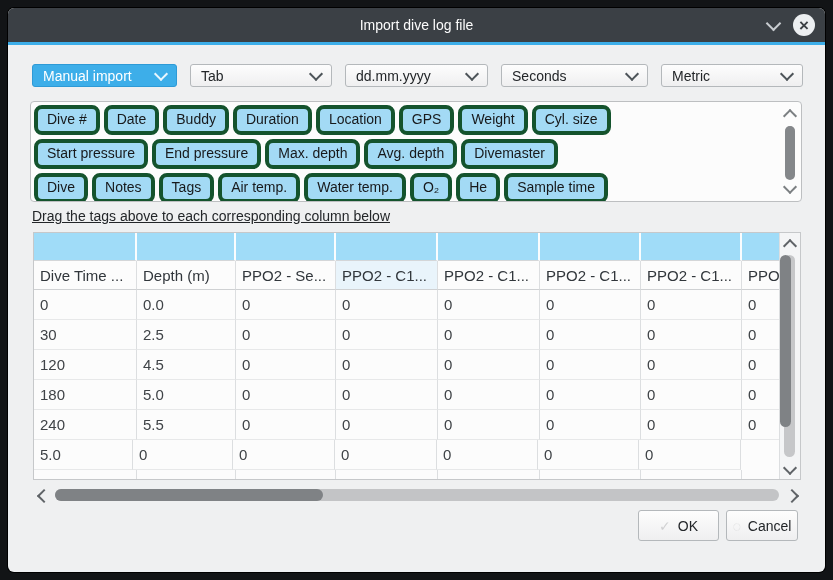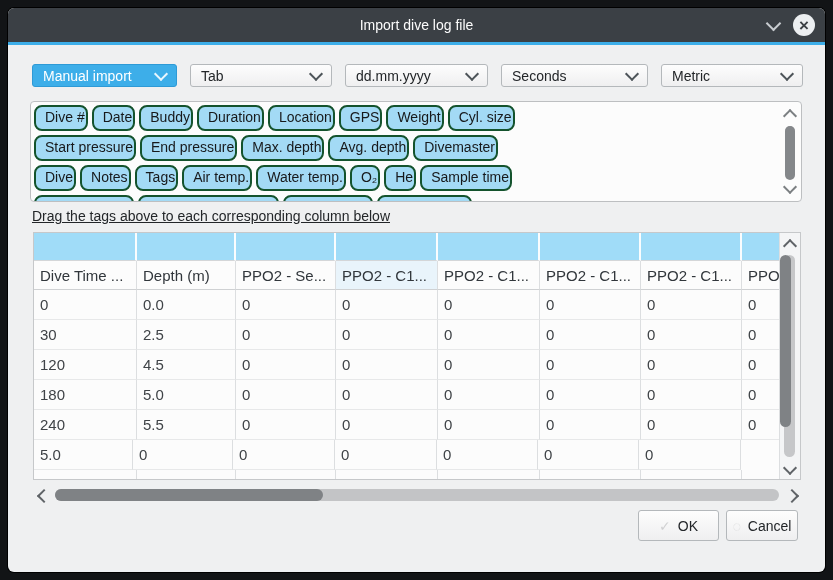--- a/index.html
+++ b/index.html
@@ -23,22 +23,22 @@
   .combo .chev{width:8px;height:8px;border-right:2px solid #4d5459;border-bottom:2px solid #4d5459;
     transform:rotate(45deg);margin-top:-4px;}
   .combo.hl{background:#3daee9;border-color:#2e9ad6;color:#ffffff;}
   .combo.hl .chev{border-color:#eaf6fd;}
   .c1{width:147px}.c2{width:144px}.c3{width:145px}.c4{width:149px}.c5{width:144px}
   
   .tagbox{position:absolute;left:22px;top:93px;width:772px;height:101px;background:#fcfcfc;
     border:1px solid #bdbfc1;border-radius:4px;overflow:hidden;box-sizing:border-box;}
   .tagrows{position:absolute;left:3px;top:3px;right:22px;}
   .tagrow{display:flex;gap:4px;margin-bottom:4px;white-space:nowrap;}
-  .tag{display:inline-block;background:#a3daf5;border:2px solid #14532d;border-radius:8px;
-    padding:1px 1px 2px 9px;font-size:14px;color:#17191b;line-height:19px;}
+  .tag{display:inline-block;background:#a3daf5;border:4px solid #14532d;border-radius:8px;
+    padding:1px 9px 2px 9px;font-size:14px;color:#17191b;line-height:19px;}
   .vscroll{position:absolute;top:2px;right:2px;bottom:2px;width:18px;}
   .vscroll .up,.vscroll .down{position:absolute;left:4px;width:8px;height:8px;
     border-right:2px solid #7b7f82;border-bottom:2px solid #7b7f82;}
   .vscroll .up{top:7px;transform:rotate(-135deg);}
   .vscroll .down{bottom:7px;transform:rotate(45deg);}
   .vscroll .track{position:absolute;left:4px;top:22px;bottom:22px;width:10px;border-radius:5px;background:#c6c7c9;}
   .vscroll .thumb{position:absolute;left:0;width:10px;border-radius:5px;background:#84878a;}
   
   .instruction{position:absolute;left:24px;top:200px;font-size:14px;color:#232629;text-decoration:underline;}
   

